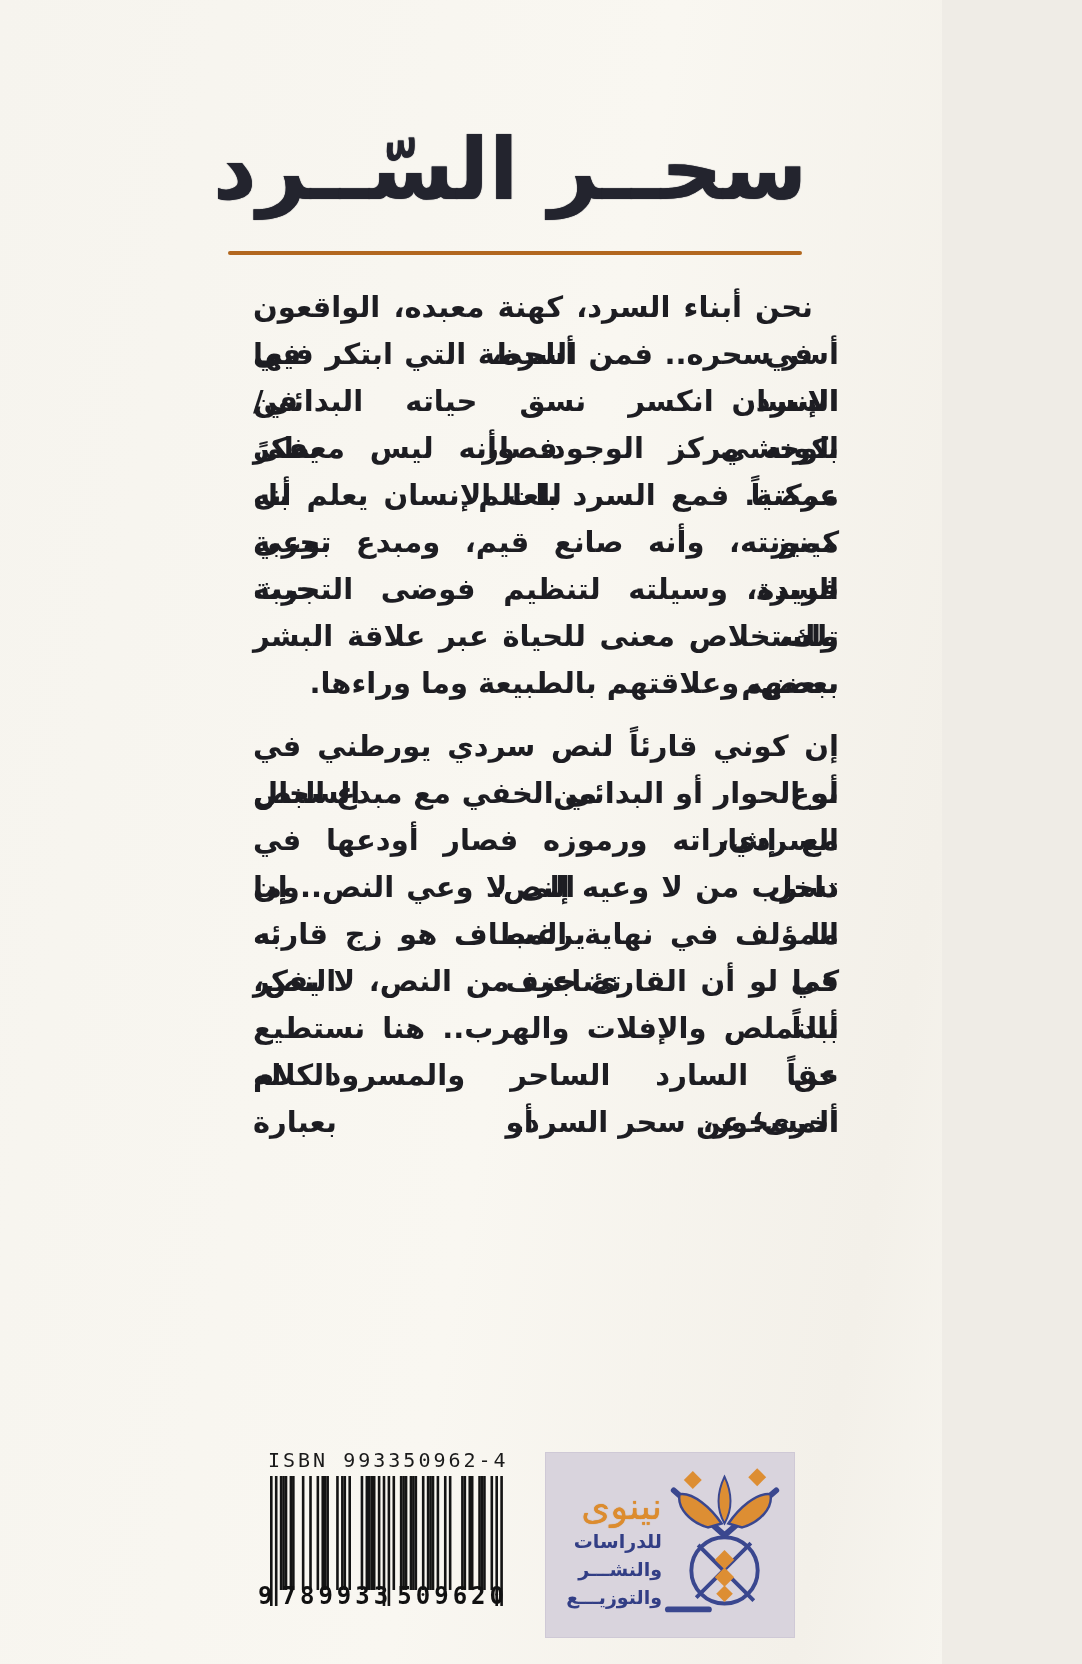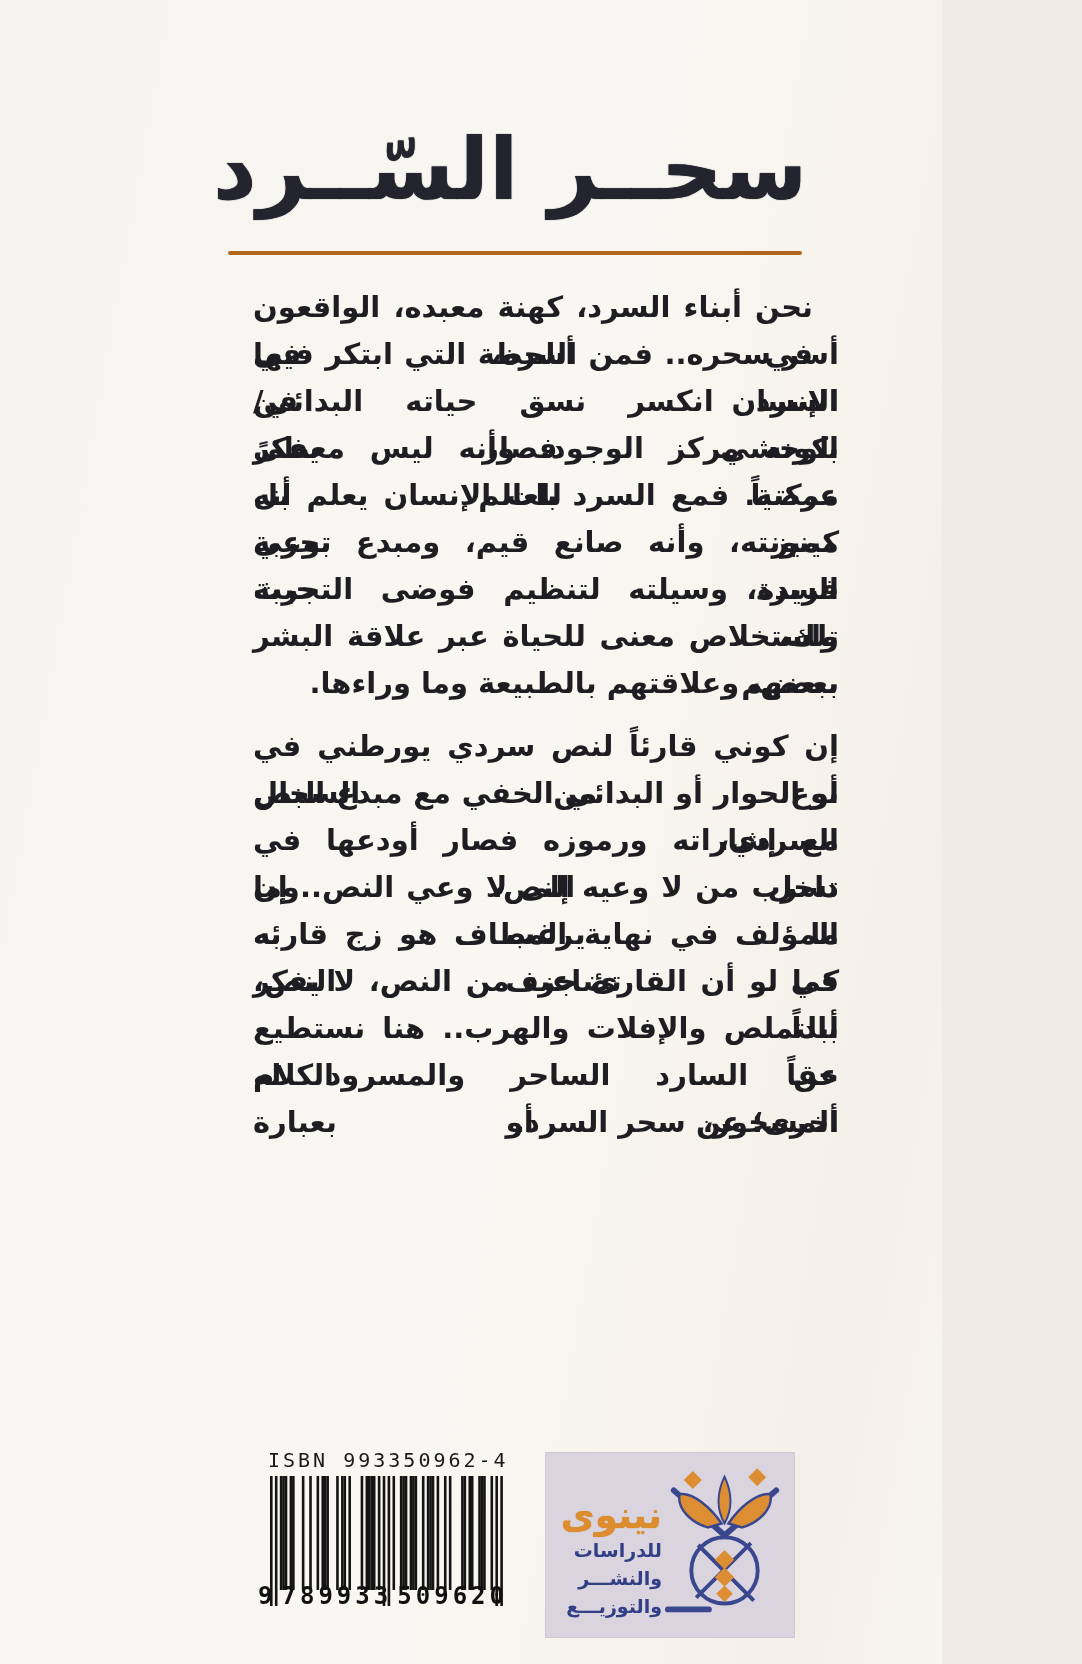--- a/index.html
+++ b/index.html
@@ -64,22 +64,22 @@
     position:absolute;left:545px;top:1452px;width:250px;height:186px;
     background:#d9d4dd;border:1px solid #cfc9d6;
     display:flex;flex-direction:row;box-sizing:border-box;
     padding:8px 6px 8px 10px;
   }
   .pub-text{
     width:106px;direction:rtl;text-align:right;
     padding-top:26px;box-sizing:border-box;
   }
   .pub-name{
-    font-size:37px;font-weight:bold;color:#dd8c2e;
-    line-height:40px;text-shadow:0 0 1px #c87d22;margin-top:9px;
+    font-size:37px;font-weight:normal;color:#dd8c2e;
+    line-height:40px;text-shadow:0 0 1px #c87d22;
   }
   .pub-line{
     font-size:19px;font-weight:bold;color:#323e85;
     line-height:28px;white-space:nowrap;
   }
   .pub-logo{flex:1;display:flex;align-items:center;justify-content:center;}
 </style>
 </head>
 <body>
 

